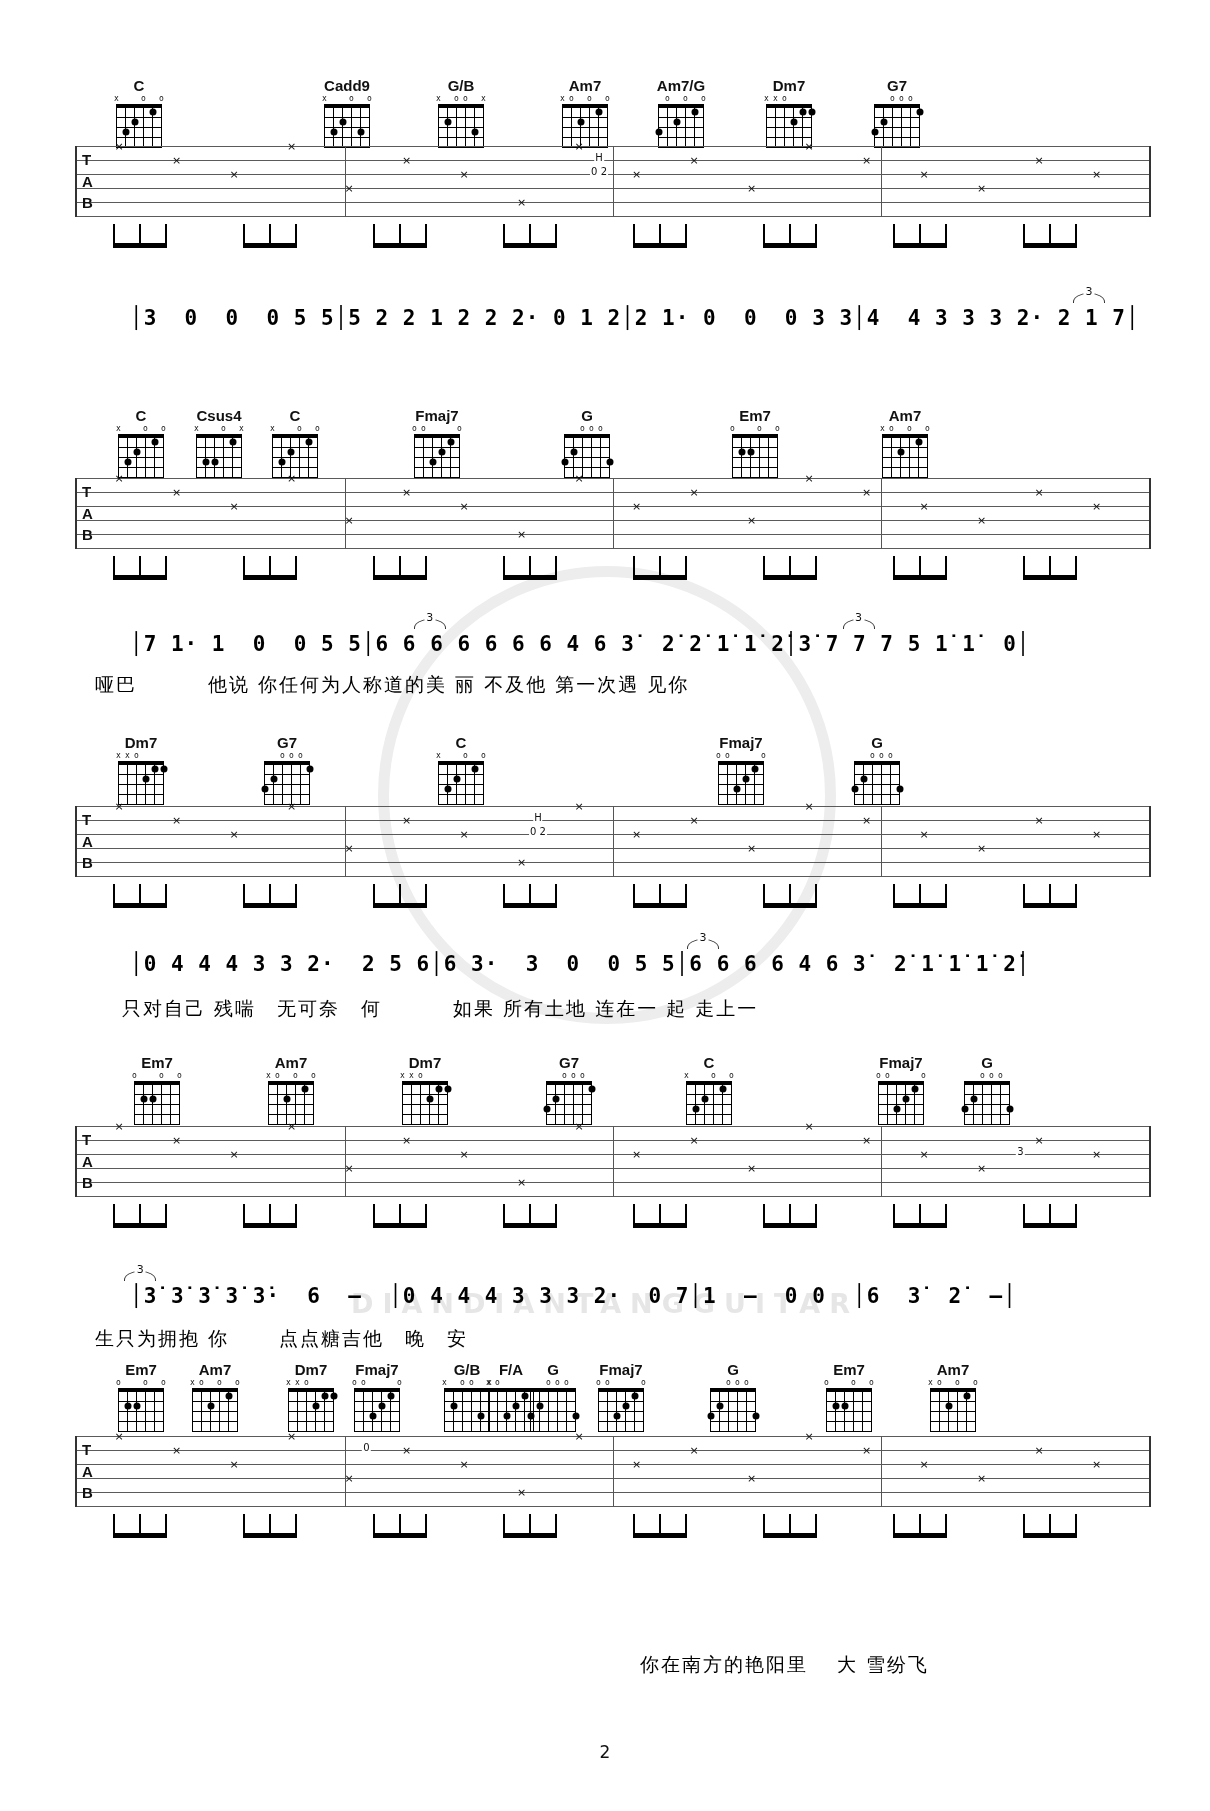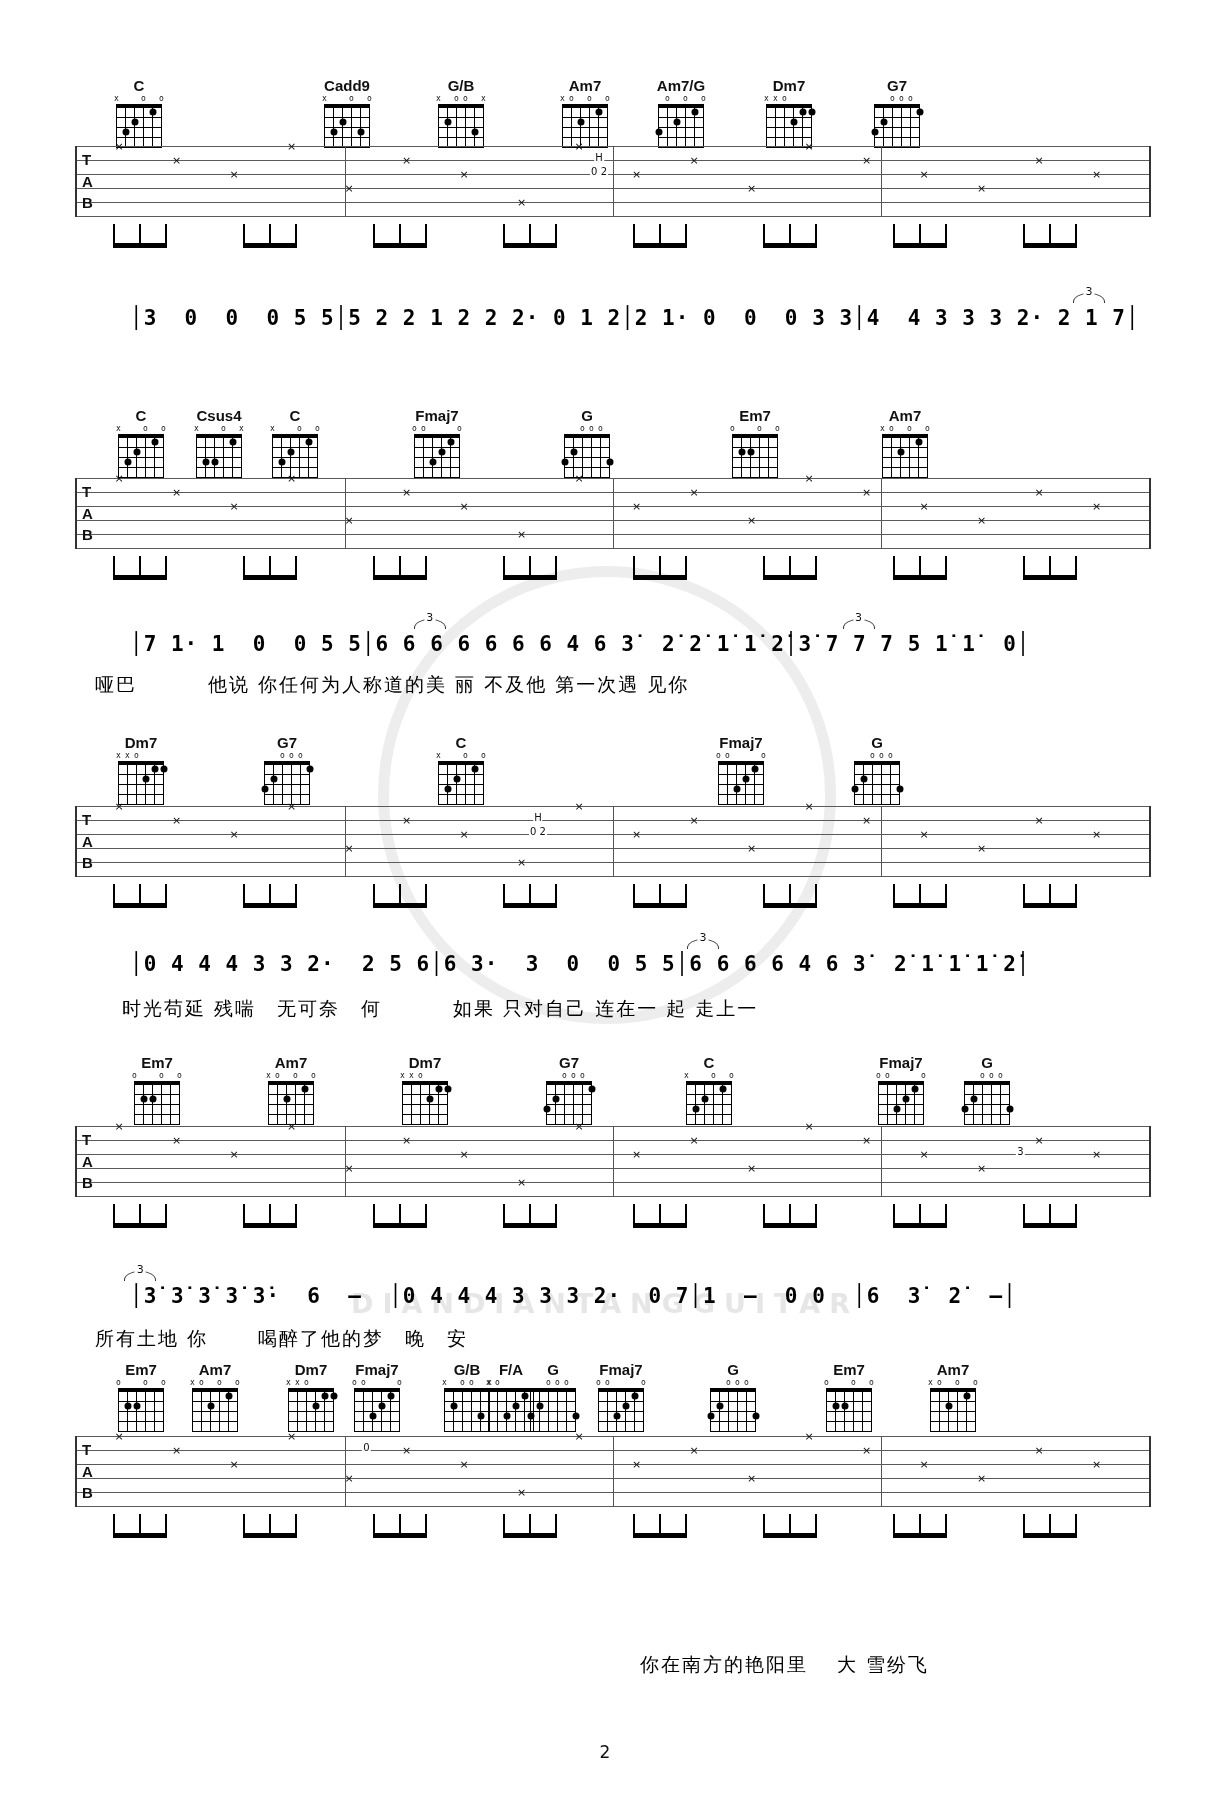--- a/index.html
+++ b/index.html
@@ -521,21 +521,21 @@
       <div class="beam-group" style="left: 948px;">
         <div class="stem" style="left: 0px;"></div>
         <div class="stem" style="left: 26px;"></div>
         <div class="stem" style="left: 52px;"></div>
       </div>
     </div>
     <div class="jianpu" style="top: 952px;">│0 4 4 4 3 3 2·  2 5 6│6 3·  3  0  0 5 5│6 6 6 6 4 6 3̇  2̇ 1̇ 1̇ 1̇ 2̇│</div>
     <div class="triplet" style="left: 687.12px; top: 939px;">
       <span class="trip-label">3</span>
     </div>
-    <div class="lyrics" style="left: 122px; top: 996px;">时光苟延 残喘　无可奈　何　　　 如果 只对自己 连在一 起 走上一</div>
+    <div class="lyrics" style="left: 122px; top: 996px;">只对自己 残喘　无可奈　何　　　 如果 所有土地 连在一 起 走上一</div>
     <div class="chord" style="left: 128px; top: 1055px;">
       <div class="chord-name">Em7</div>
       <div class="marker-row">
         <span class="marker" style="left: 45.5px;">o</span>
         <span class="marker" style="left: 27.5px;">o</span>
         <span class="marker" style="left: 0.5px;">o</span>
       </div>
       <div class="chord-grid">
         <div class="dot" style="left: 9.5px; top: 15px;"></div>
         <div class="dot" style="left: 18.5px; top: 15px;"></div>
@@ -685,21 +685,21 @@
       <div class="beam-group" style="left: 948px;">
         <div class="stem" style="left: 0px;"></div>
         <div class="stem" style="left: 26px;"></div>
         <div class="stem" style="left: 52px;"></div>
       </div>
     </div>
     <div class="jianpu" style="top: 1284px;">│3̇ 3̇ 3̇ 3̇ 3̇·  6  –  │0 4 4 4 3 3 3 2·  0 7│1  –  0 0  │6  3̇  2̇  –│</div>
     <div class="triplet" style="left: 124.32px; top: 1271px;">
       <span class="trip-label">3</span>
     </div>
-    <div class="lyrics" style="left: 95px; top: 1326px;">所有土地 你　　 喝醉了他的梦　晚　安</div>
+    <div class="lyrics" style="left: 95px; top: 1326px;">生只为拥抱 你　　 点点糖吉他　晚　安</div>
     <div class="chord" style="left: 112px; top: 1362px;">
       <div class="chord-name">Em7</div>
       <div class="marker-row">
         <span class="marker" style="left: 45.5px;">o</span>
         <span class="marker" style="left: 27.5px;">o</span>
         <span class="marker" style="left: 0.5px;">o</span>
       </div>
       <div class="chord-grid">
         <div class="dot" style="left: 9.5px; top: 15px;"></div>
         <div class="dot" style="left: 18.5px; top: 15px;"></div>

